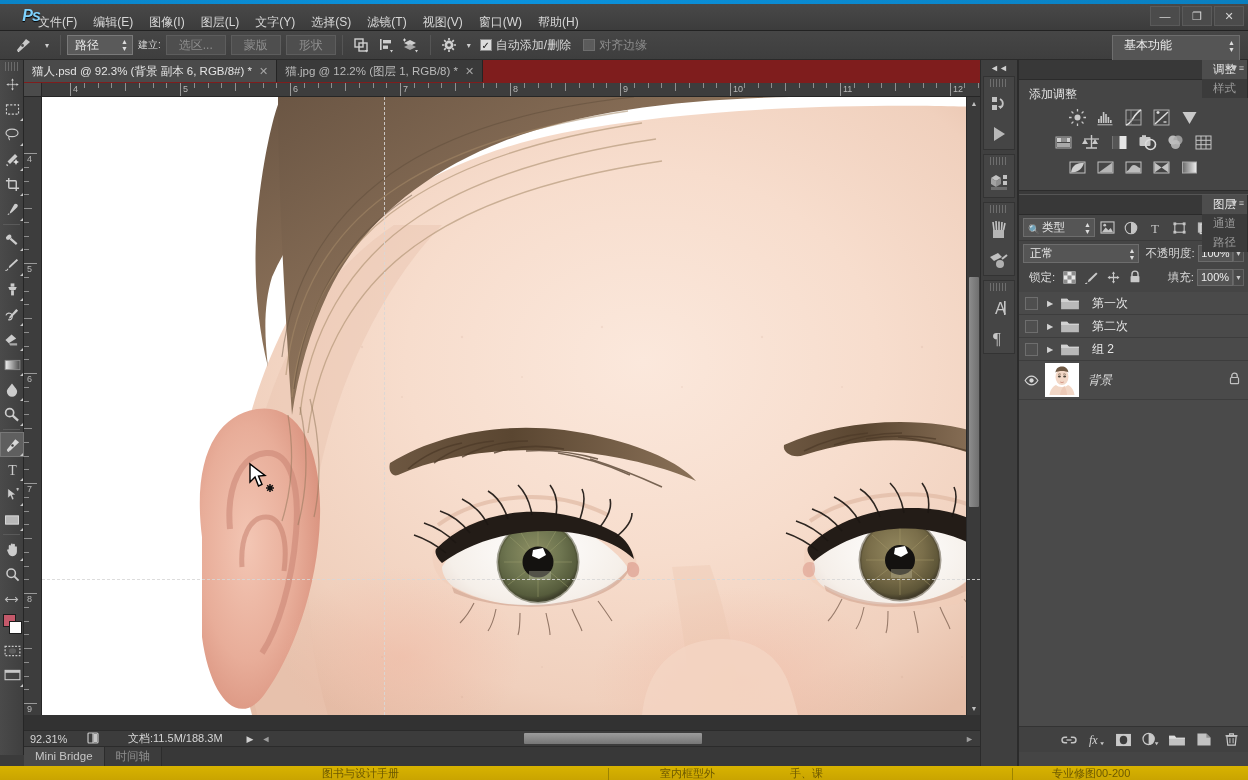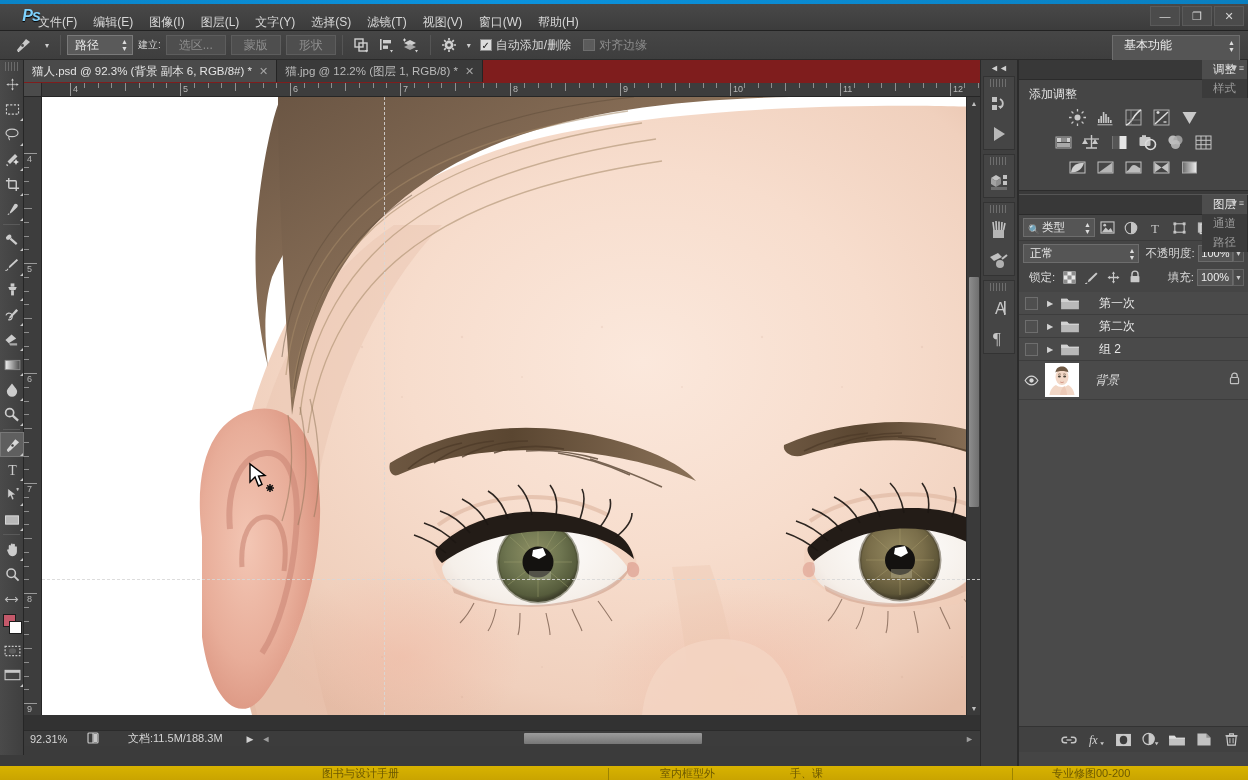--- a/index.html
+++ b/index.html
@@ -187,21 +187,21 @@
   .lrow.img{ height:39px; }
   .lrow.sel{ background:#6a7f95; }
   .eyecell{ width:24px; height:100%; display:flex; align-items:center;
      justify-content:center; }
   .eyebox{ width:13px; height:13px; border:1px solid #6e6e6e; background:#4f4f4f; }
   .eye{ width:15px; height:11px; }
   .twisty{ width:14px; color:#d2d2d2; font-size:8px; text-align:center; }
   .foldico{ width:26px; display:flex; align-items:center; justify-content:center; }
   .thumb-l{ width:34px; height:34px; margin-left:2px; border:2px solid #fff;
      background:#e7d3c4; overflow:hidden; position:relative; flex:none; }
-  .lname{ color:#e9e9e9; font-size:12px; margin-left:16px; white-space:nowrap; }
+  .lname{ color:#e9e9e9; font-size:12px; margin-left:9px; white-space:nowrap; }
   .lname.it{ font-style:italic; color:#dcdcdc; }
   .locki{ position:absolute; right:9px; top:50%; transform:translateY(-50%); color:#c9c9c9; }
 
   .lpbottom{ position:absolute; left:0; bottom:14px; width:230px; height:26px;
      background:#414141; border-top:1px solid #333; display:flex;
      align-items:center; justify-content:flex-end; padding-right:6px; gap:3px; }
   .lpb{ width:24px; height:22px; display:flex; align-items:center;
      justify-content:center; color:#c6c6c6; }
 
   
@@ -868,20 +868,24 @@
           <rect x="6.5" y="1.8" width="3.7" height="8.4" fill="#c6c6c6"></rect>
         </svg>
     </div>
     <div class="st-doc">文档:11.5M/188.3M</div>
     <div class="st-arrow">▶</div>
     <div class="st-arrow2">◄</div>
     <div style="position:absolute; left:500px; top:2px; width:178px; height:11px; background:linear-gradient(#9c9c9c,#767676); border-radius:1px;"></div>
     <div style="position:absolute; right:6px; color:#9d9d9d; font-size:9px;">►</div>
   </div>
 
+  <div class="bottomtabs">
+    <div class="bt-tab">Mini Bridge</div>
+    <div class="bt-tab dim">时间轴</div>
+  </div>
 
   <div class="dockstrip">
     <div class="ds-collapse">◄◄</div>
 
     <div class="ds-group">
       <div class="ds-grip"></div>
       <div class="ds-ico">
         <svg width="20" height="20" viewBox="0 0 20 20">
             <rect x="3" y="3" width="5" height="5" fill="#c3c3c3"></rect>
             <rect x="3" y="11" width="5" height="5" fill="#c3c3c3"></rect>

